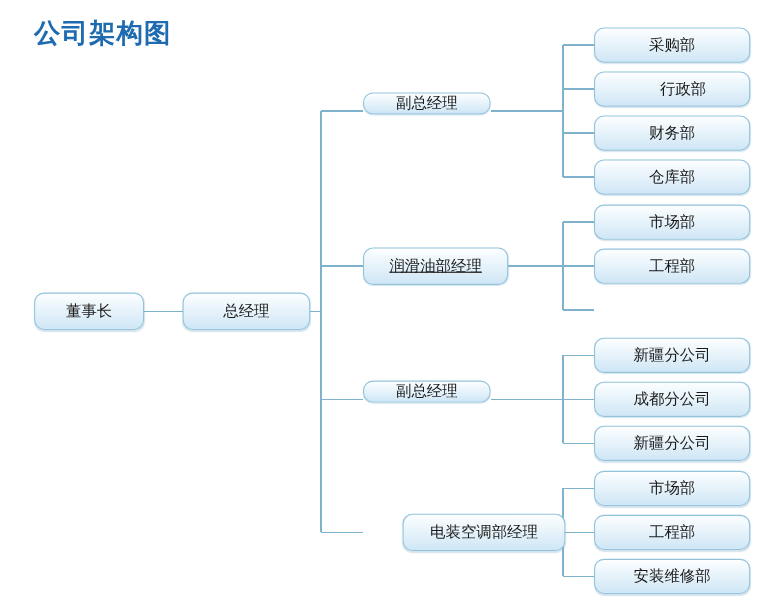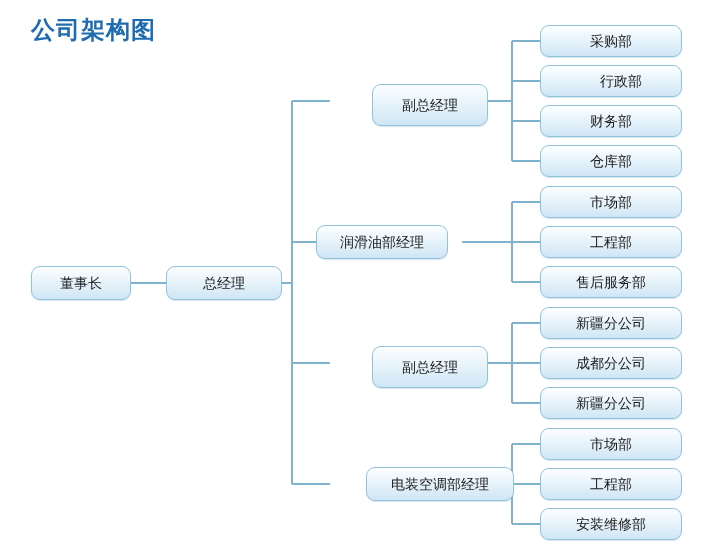--- a/index.html
+++ b/index.html
@@ -55,21 +55,21 @@
     align-items: center;
     justify-content: center;
     text-align: center;
     font-size: 14px;
     line-height: 1;
     white-space: nowrap;
     box-shadow: 0 1px 1px rgba(120, 165, 195, 0.30);
   }
 
   .node.level-1 { width: 100px; height: 34px; }
-  .node.level-2 { width: 116px; height: 42px; margin-left: 42px; }
+  .node.level-2 { width: 116px; height: 20px; }
   .node.level-3 { width: 132px; height: 34px; }
   .node.leaf    { width: 142px; height: 32px; text-align: center; }
 </style>
 </head>
 <body>
 
 <div id="chart-canvas">
 
   <div id="page-title">公司架构图</div>
 
@@ -112,34 +112,33 @@
       <line x1="512" y1="524" x2="540" y2="524"></line>
     </g>
   </svg>
 
   <div class="node level-1" style="left:31px; top:266px;">董事长</div>
 
   <div class="node level-1" style="left:166px; top:266px; width:116px;">总经理</div>
 
   <div class="node level-2" style="left:330px; top:84px;">副总经理</div>
 
-  <div class="node level-3" style="left:316px; top:225px;">润滑油部经理</div>
+  <div class="node level-3" style="left:330px; top:225px;text-decoration:underline;">润滑油部经理</div>
 
   <div class="node level-2" style="left:330px; top:346px;">副总经理</div>
 
   <div class="node level-3" style="left:330px; top:467px; width:148px;margin-left:36px;">电装空调部经理</div>
 
   <div class="node leaf" style="left:540px; top:25px;">采购部</div>
   <div class="node leaf" style="left:540px; top:65px;padding-left:20px;">行政部</div>
   <div class="node leaf" style="left:540px; top:105px;">财务部</div>
   <div class="node leaf" style="left:540px; top:145px;">仓库部</div>
 
   <div class="node leaf" style="left:540px; top:186px;">市场部</div>
   <div class="node leaf" style="left:540px; top:226px;">工程部</div>
-  <div class="node leaf" style="left:540px; top:266px;">售后服务部</div>
 
   <div class="node leaf" style="left:540px; top:307px;">新疆分公司</div>
   <div class="node leaf" style="left:540px; top:387px;">新疆分公司</div>
   <div class="node leaf" style="left:540px; top:347px;">成都分公司</div>
 
   <div class="node leaf" style="left:540px; top:428px;">市场部</div>
   <div class="node leaf" style="left:540px; top:468px;">工程部</div>
   <div class="node leaf" style="left:540px; top:508px;">安装维修部</div>
 
 </div>

